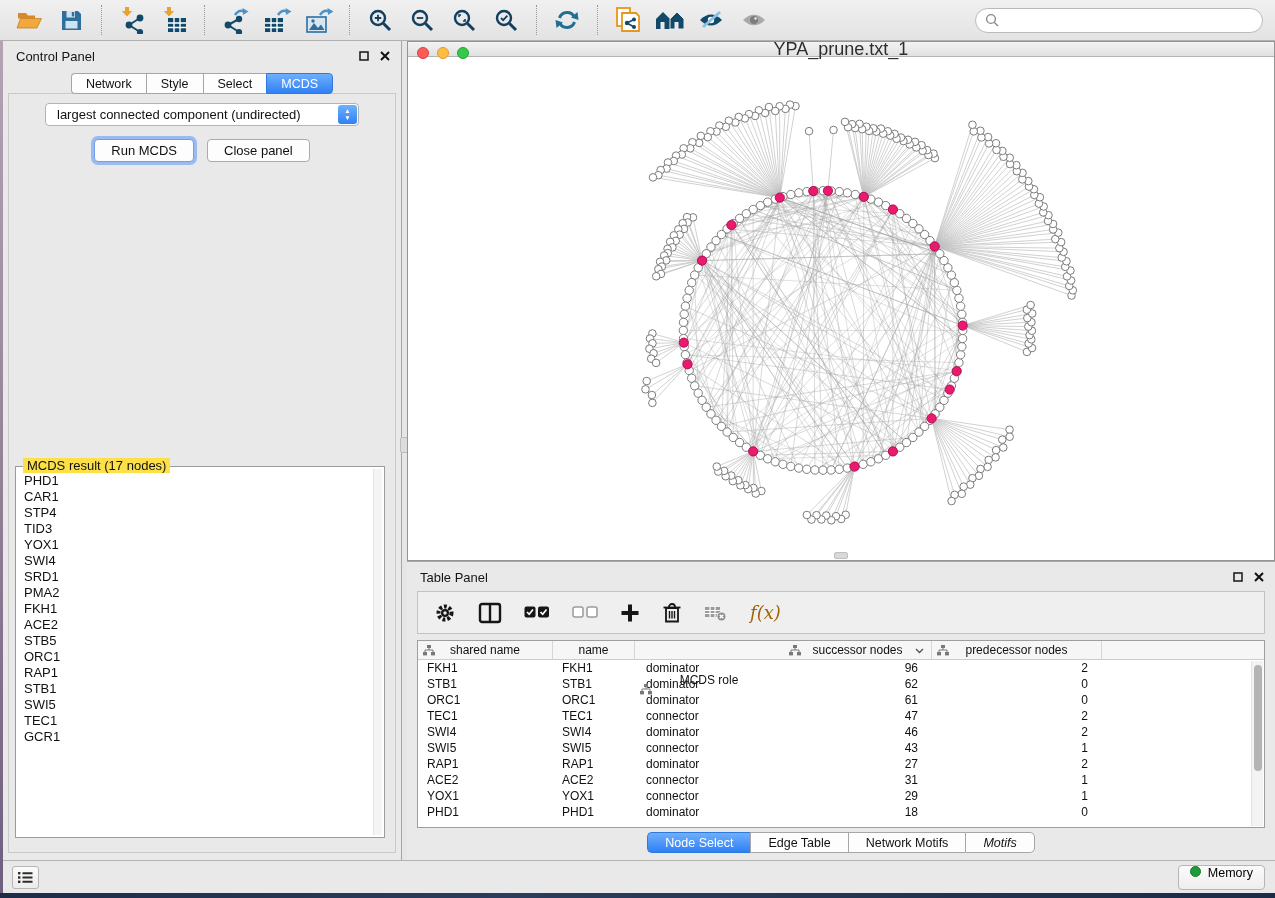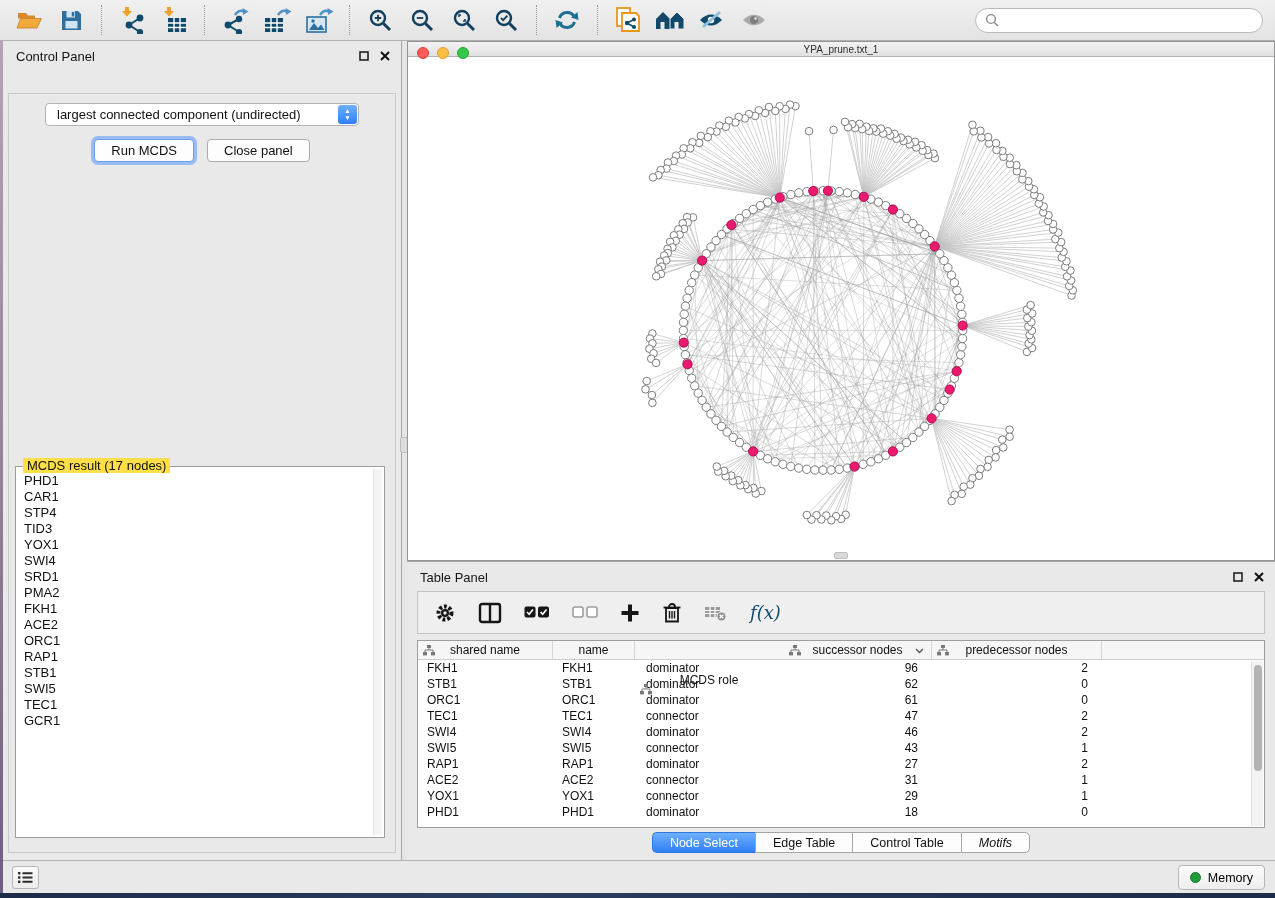--- a/index.html
+++ b/index.html
@@ -57,38 +57,38 @@
 
   
   #v-splitter { position:absolute; left:402px; top:41px; width:5px; height:819px; background:#e6e6e6; }
   #v-splitter .grip { position:absolute; left:-2px; top:396px; width:9px; height:16px;
     background:#dcdcdc; border:1px solid #bdbdbd; border-radius:2px; }
 
   
   #network-window { position:absolute; left:407px; top:41px; width:868px; height:520px;
     border:1px solid #949494; background:#fff; }
   #net-titlebar { height:15px; background:linear-gradient(#f3f3f3,#e1e1e1); border-bottom:1px solid #b4b4b4;
-    position:relative; display:flex; align-items:center; justify-content:center; font-size:10px; color:#2e2e2e; }
+    position:relative; display:flex; align-items:center; justify-content:center; font-size:18px; color:#2e2e2e; }
   .lights { position:absolute; left:9px; top:5px; display:flex; gap:8px; }
   .light { width:12px; height:12px; border-radius:50%; }
   .light.red { background:#fc5b57; border:1px solid #dd403c; }
   .light.yellow { background:#fdbe41; border:1px solid #dd9b2e; }
   .light.green { background:#35c84a; border:1px solid #23a636; }
   #net-canvas { position:absolute; left:0; right:0; top:22px; bottom:0; background:#fff; }
   #net-canvas svg { width:100%; height:100%; display:block; }
   #h-grip { position:absolute; left:50%; bottom:1px; width:14px; height:7px; margin-left:-7px;
     background:#d9d9d9; border:1px solid #c0c0c0; border-radius:2px; }
 
   
   #table-panel { position:absolute; left:407px; top:561px; width:868px; height:299px;
     background:#e9e9e9; border-top:1px solid #a9a9a9; }
   #tp-toolbar { position:absolute; left:10px; right:10px; top:29px; height:43px;
     background:#efefef; border:1px solid #c3c3c3; display:flex; align-items:center; gap:22px; padding:0 16px; }
   .tp-btn { display:flex; align-items:center; justify-content:center; background:none; border:none; height:30px; }
-  #fx-label { font-family:"DejaVu Serif",serif; font-style:italic; color:#0c4a6e; font-size:18px; }
+  #fx-label { font-family:"DejaVu Serif",serif; font-style:italic; color:#a16207; font-size:18px; }
   #tp-table { position:absolute; left:10px; right:10px; top:78px; bottom:32px; background:#fff;
     border:1px solid #9e9e9e; overflow:hidden; }
   #tbl-head { display:flex; height:19px; background:#f6f6f6; border-bottom:1px solid #cdcdcd; }
   .th { position:relative; display:flex; align-items:center; justify-content:center;
     border-right:1px solid #d6d6d6; font-size:12px; color:#111; }
   .th .tree { position:absolute; left:5px; top:4px; }
   .th .caret { position:absolute; right:7px; top:7px; }
   .tr { display:flex; height:16px; align-items:center; font-size:12px; }
   .td { overflow:hidden; white-space:nowrap; }
   .td.l { padding-left:9px; } .td.l2 { padding-left:11px; }
@@ -103,21 +103,21 @@
   #tp-tabs .seg:last-child { border-radius:0 5px 5px 0;font-style:italic; }
 
   
   #status-bar { position:absolute; left:0; top:860px; width:1275px; height:33px;
     background:#e9e9e9; border-top:1px solid #b2b2b2; }
   #task-btn { position:absolute; left:12px; top:5px; width:27px; height:23px;
     background:linear-gradient(#fbfbfb,#ececec); border:1px solid #b5b5b5; border-radius:3px;
     display:flex; align-items:center; justify-content:center; }
   #memory-btn { position:absolute; right:10px; top:4px; height:25px; padding:0 11px;
     background:linear-gradient(#fbfbfb,#eeeeee); border:1px solid #b5b5b5; border-radius:4px;
-    display:flex; align-items:center; gap:7px; font:12.5px "Liberation Sans",sans-serif; }
+    display:flex; gap:7px; font:12.5px "Liberation Sans",sans-serif; }
   #memory-dot { width:11px; height:11px; border-radius:50%; background:#1f9c3a; border:1px solid #157a2a; }
 </style>
 </head>
 <body>
 
 <div id="toolbar">
   <button class="tb-btn">
     <svg width="27" height="24" viewBox="0 0 27 24">
         <path d="M2 5h8l2 2.5h7v3H2z" fill="#d9882a"></path>
         <path d="M4.5 10.5h21l-4.5 9.5H1z" fill="#f2a93b" stroke="#c87f22" stroke-width="0.8"></path>
@@ -259,20 +259,26 @@
 <div id="control-panel">
   <div class="panel-title">Control Panel</div>
   <div class="win-btns">
     <svg width="10" height="10">
         <rect x="1" y="1" width="8" height="8" fill="none" stroke="#222" stroke-width="1.6"></rect>
       </svg>
     <svg width="10" height="10">
         <path d="M1 1l8 8M9 1L1 9" stroke="#111" stroke-width="2"></path>
       </svg>
   </div>
+  <div id="cp-tabs">
+      <div class="seg">Network</div>
+      <div class="seg">Style</div>
+      <div class="seg">Select</div>
+      <div class="seg sel">MCDS</div>
+    </div>
   <div id="cp-content">
     <div id="criterion">
       <span>largest connected component (undirected)</span>
       <span class="stepper">
           <span>▲</span>
           <span>▼</span>
         </span>
     </div>
     <div id="cp-buttons">
       <button class="btn focused">Run MCDS</button>
@@ -284,20 +290,21 @@
           <div>PHD1</div>
           <div>CAR1</div>
           <div>STP4</div>
           <div>TID3</div>
           <div>YOX1</div>
           <div>SWI4</div>
           <div>SRD1</div>
           <div>PMA2</div>
           <div>FKH1</div>
           <div>ACE2</div>
+          <div>STB5</div>
           <div>ORC1</div>
           <div>RAP1</div>
           <div>STB1</div>
           <div>SWI5</div>
           <div>TEC1</div>
           <div>GCR1</div>
         </div>
       <div id="mcds-scroll"></div>
     </div>
   </div>
@@ -1237,21 +1244,21 @@
           <div class="td r" style="width: 170px;">0</div>
         </div>
       </div>
     <div id="tbl-scroll">
         <div id="tbl-thumb"></div>
       </div>
   </div>
   <div id="tp-tabs">
       <div class="seg sel">Node Select</div>
       <div class="seg">Edge Table</div>
-      <div class="seg">Control Table</div>
+      <div class="seg">Network Motifs</div>
       <div class="seg">Motifs</div>
     </div>
 </div>
 
 <div id="status-bar">
   <button id="task-btn">
     <svg width="15" height="13" viewBox="0 0 15 13">
         <rect x="0" y="1" width="2.4" height="2.4" fill="#2c2c2c"></rect>
         <rect x="0" y="5.3" width="2.4" height="2.4" fill="#2c2c2c"></rect>
         <rect x="0" y="9.6" width="2.4" height="2.4" fill="#2c2c2c"></rect>

